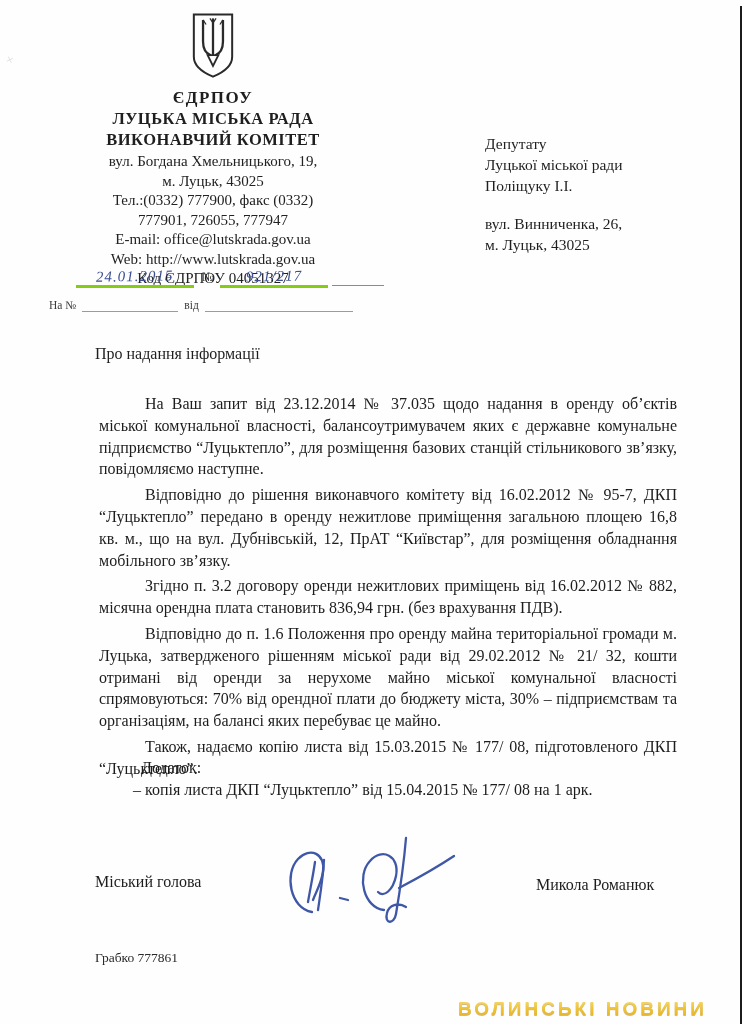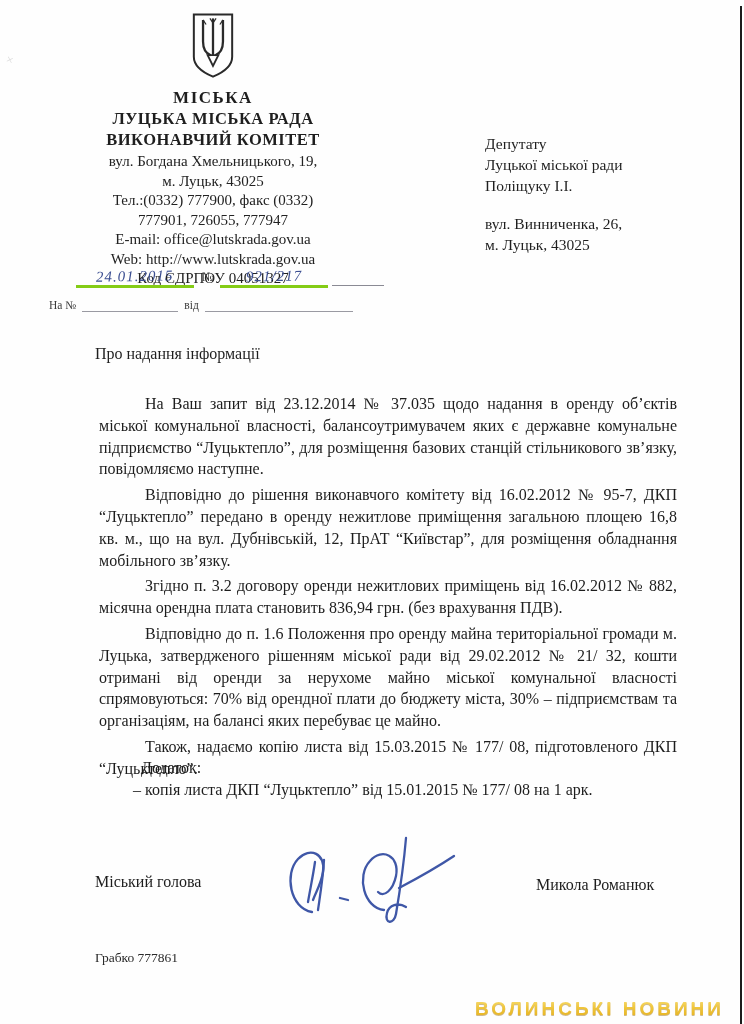--- a/index.html
+++ b/index.html
@@ -50,21 +50,21 @@
   
   .sig-title{position:absolute;left:95px;top:873px;font-size:16px;color:#1d1d1d;}
   .sig-name{position:absolute;left:536px;top:876px;font-size:16px;color:#1d1d1d;}
   .sig-scribble{position:absolute;left:278px;top:826px;}
 
   
   .executor{position:absolute;left:95px;top:950px;font-size:13.5px;color:#2a2a2a;}
 
   
   .watermark{
-    position:absolute;right:20px;bottom:4px;
+    position:absolute;right:37px;bottom:4px;
     font-family:"Liberation Sans","DejaVu Sans",sans-serif;
     font-weight:bold;font-size:19px;letter-spacing:3px;
     color:#eec235;
     background:linear-gradient(180deg,#f9e07a 0%,#efc53a 45%,#e3ad1d 100%);
     -webkit-background-clip:text;background-clip:text;
     -webkit-text-fill-color:transparent;
     filter:drop-shadow(0 1px 0 rgba(150,105,0,.45));
     margin-top:44px;
   }
 </style>
@@ -80,21 +80,21 @@
     <span class="emblem">
       <svg width="46" height="68" viewBox="0 0 60 88" fill="none" stroke="#2a2a2a">
         <path d="M5,3 H55 V58 C55,70 42,79 30,84 C18,79 5,70 5,58 Z" stroke-width="2.6"></path>
         <path d="M17,10 V38 C17,50 22,54 27,56" stroke-width="3"></path>
         <path d="M43,10 V38 C43,50 38,54 33,56" stroke-width="3"></path>
         <path d="M30,8 V56" stroke-width="3"></path>
         <path d="M23,56 H37 L30,70 Z" stroke-width="2.4"></path>
         <path d="M17,10 L21,16 M43,10 L39,16 M26,8 L30,14 L34,8" stroke-width="1.6"></path>
       </svg>
     </span>
-    <div class="country">МІСЬКА</div>
+    <div class="country">ЄДРПОУ</div>
     <div class="org">ЛУЦЬКА МІСЬКА РАДА</div>
     <div class="org">ВИКОНАВЧИЙ КОМІТЕТ</div>
     <div class="addr">
       <div>вул. Богдана Хмельницького, 19,</div>
       <div>м. Луцьк, 43025</div>
       <div>Тел.:(0332) 777900, факс (0332)</div>
       <div>777901, 726055, 777947</div>
       <div>E-mail: office@lutskrada.gov.ua</div>
       <div>Web: http://www.lutskrada.gov.ua</div>
       <div>Код ЄДРПОУ 04051327</div>
@@ -122,21 +122,21 @@
   <div class="body">
     <p>На Ваш запит від 23.12.2014 № 37.035 щодо надання в оренду об’єктів міської комунальної власності, балансоутримувачем яких є державне комунальне підприємство “Луцьктепло”, для розміщення базових станцій стільникового зв’язку, повідомляємо наступне.</p>
     <p>Відповідно до рішення виконавчого комітету від 16.02.2012 № 95-7, ДКП “Луцьктепло” передано в оренду нежитлове приміщення загальною площею 16,8 кв. м., що на вул. Дубнівській, 12, ПрАТ “Київстар”, для розміщення обладнання мобільного зв’язку.</p>
     <p>Згідно п. 3.2 договору оренди нежитлових приміщень від 16.02.2012 № 882, місячна орендна плата становить 836,94 грн. (без врахування ПДВ).</p>
     <p>Відповідно до п. 1.6 Положення про оренду майна територіальної громади м. Луцька, затвердженого рішенням міської ради від 29.02.2012 № 21/ 32, кошти отримані від оренди за нерухоме майно міської комунальної власності спрямовуються: 70% від орендної плати до бюджету міста, 30% – підприємствам та організаціям, на балансі яких перебуває це майно.</p>
     <p>Також, надаємо копію листа від 15.03.2015 № 177/ 08, підготовленого ДКП “Луцьктепло”.</p>
   </div>
 
   <div class="attach">
     <div class="lbl">Додаток:</div>
-    <div>– копія листа ДКП “Луцьктепло” від 15.01.2015 № 177/ 08 на 1 арк.</div>
+    <div>– копія листа ДКП “Луцьктепло” від 15.04.2015 № 177/ 08 на 1 арк.</div>
   </div>
 
   <div class="sig-title">Міський голова</div>
   <span class="sig-scribble">
     <svg width="185" height="100" viewBox="0 0 185 100" fill="none" stroke="#3f57a7" stroke-width="2.3" stroke-linecap="round">
       <path d="M34,86 C12,82 6,48 20,33 C32,20 48,28 45,46 C43,58 38,66 35,74"></path>
       <path d="M37,36 C35,50 32,64 30,76"></path>
       <path d="M46,34 C45,52 42,70 40,84"></path>
       <path d="M62,72 L70,74"></path>
       <path d="M106,84 C86,82 78,50 92,35 C104,21 122,30 118,50 C115,64 106,72 100,66"></path>

